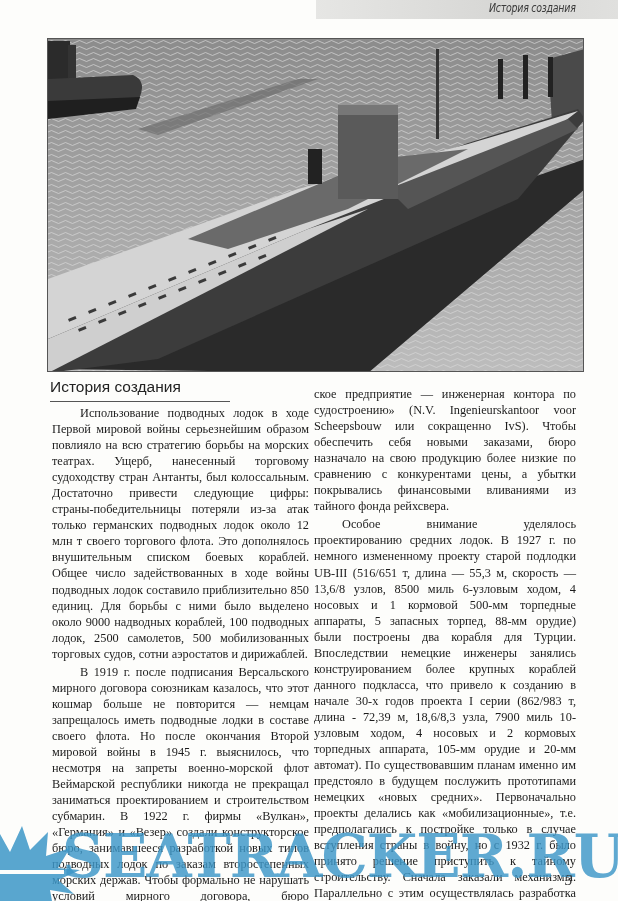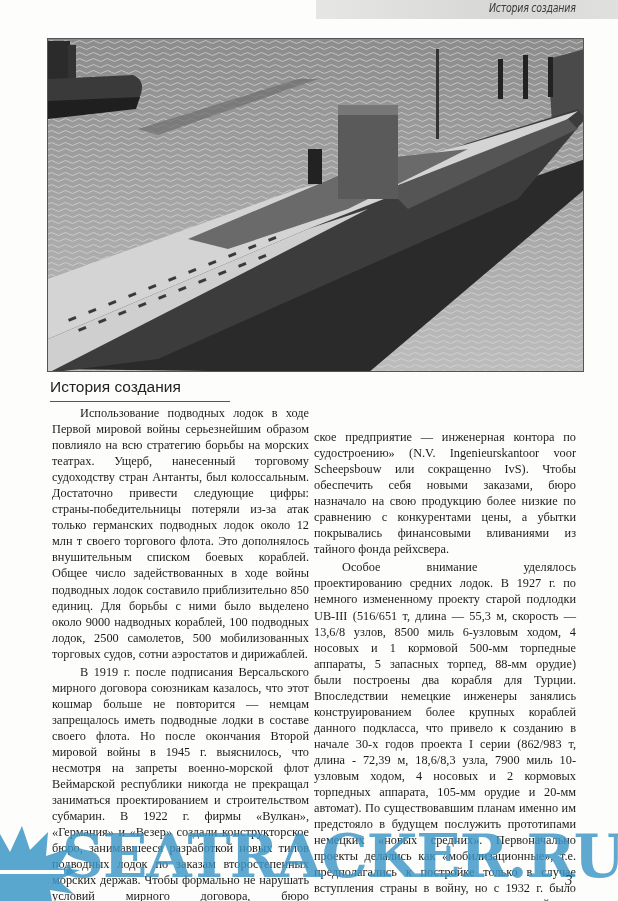--- a/index.html
+++ b/index.html
@@ -31,21 +31,21 @@
     color:#222; padding-bottom:5px; border-bottom:1px solid #555;
   }
   .col {
     position:absolute; top:405px; width:257px;
     font-size:12.3px; line-height:16.05px; text-align:justify;
     hyphens:manual;
   }
   .col-left { left:52px; }
   .col-right { left:314px; top:386px; width:262px; }
   .col p { margin:0; text-indent:28px; }
-  .col p.cont { text-indent:0;margin-top:43px; }
+  .col p.cont { text-indent:0; }
   .col p + p { margin-top:2px; }
   .watermark {
     position:absolute; left:0; top:824px; width:618px; height:77px;
     pointer-events:none;
   }
   .wm-text {
     position:absolute; left:62px; top:826px;
     font-family:"DejaVu Serif", serif; font-weight:bold;
     font-size:60px; line-height:60px; color:#3d97c8; opacity:0.82;
     letter-spacing:-1px; transform:scaleX(0.97); transform-origin:left top;

